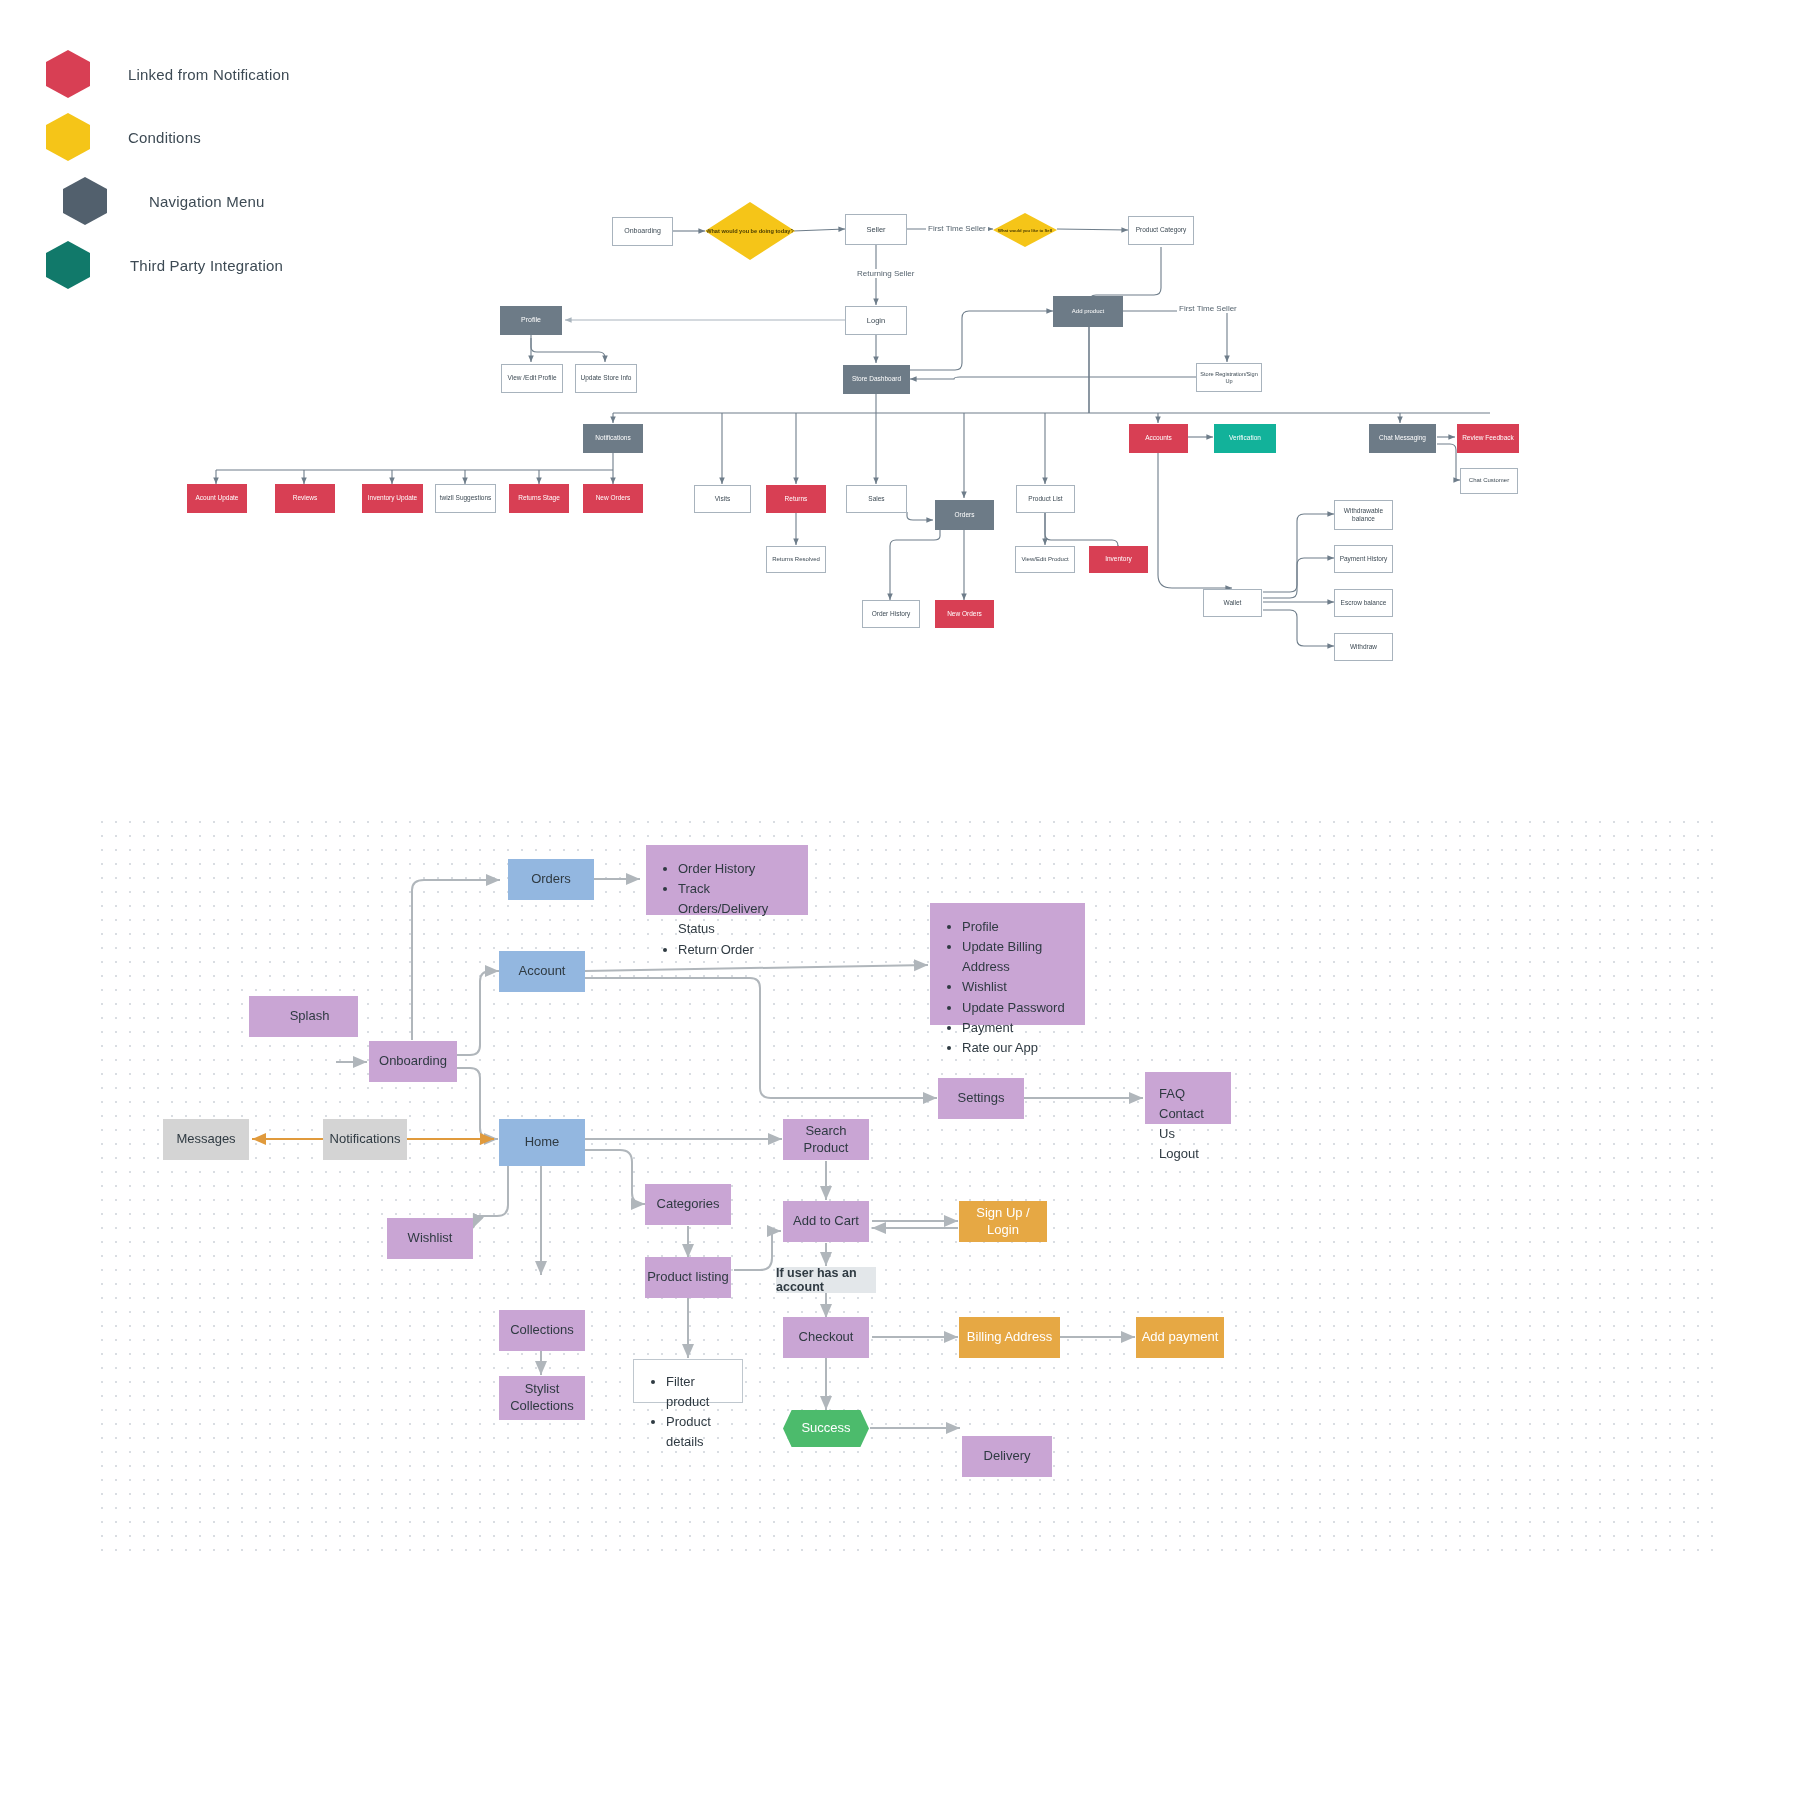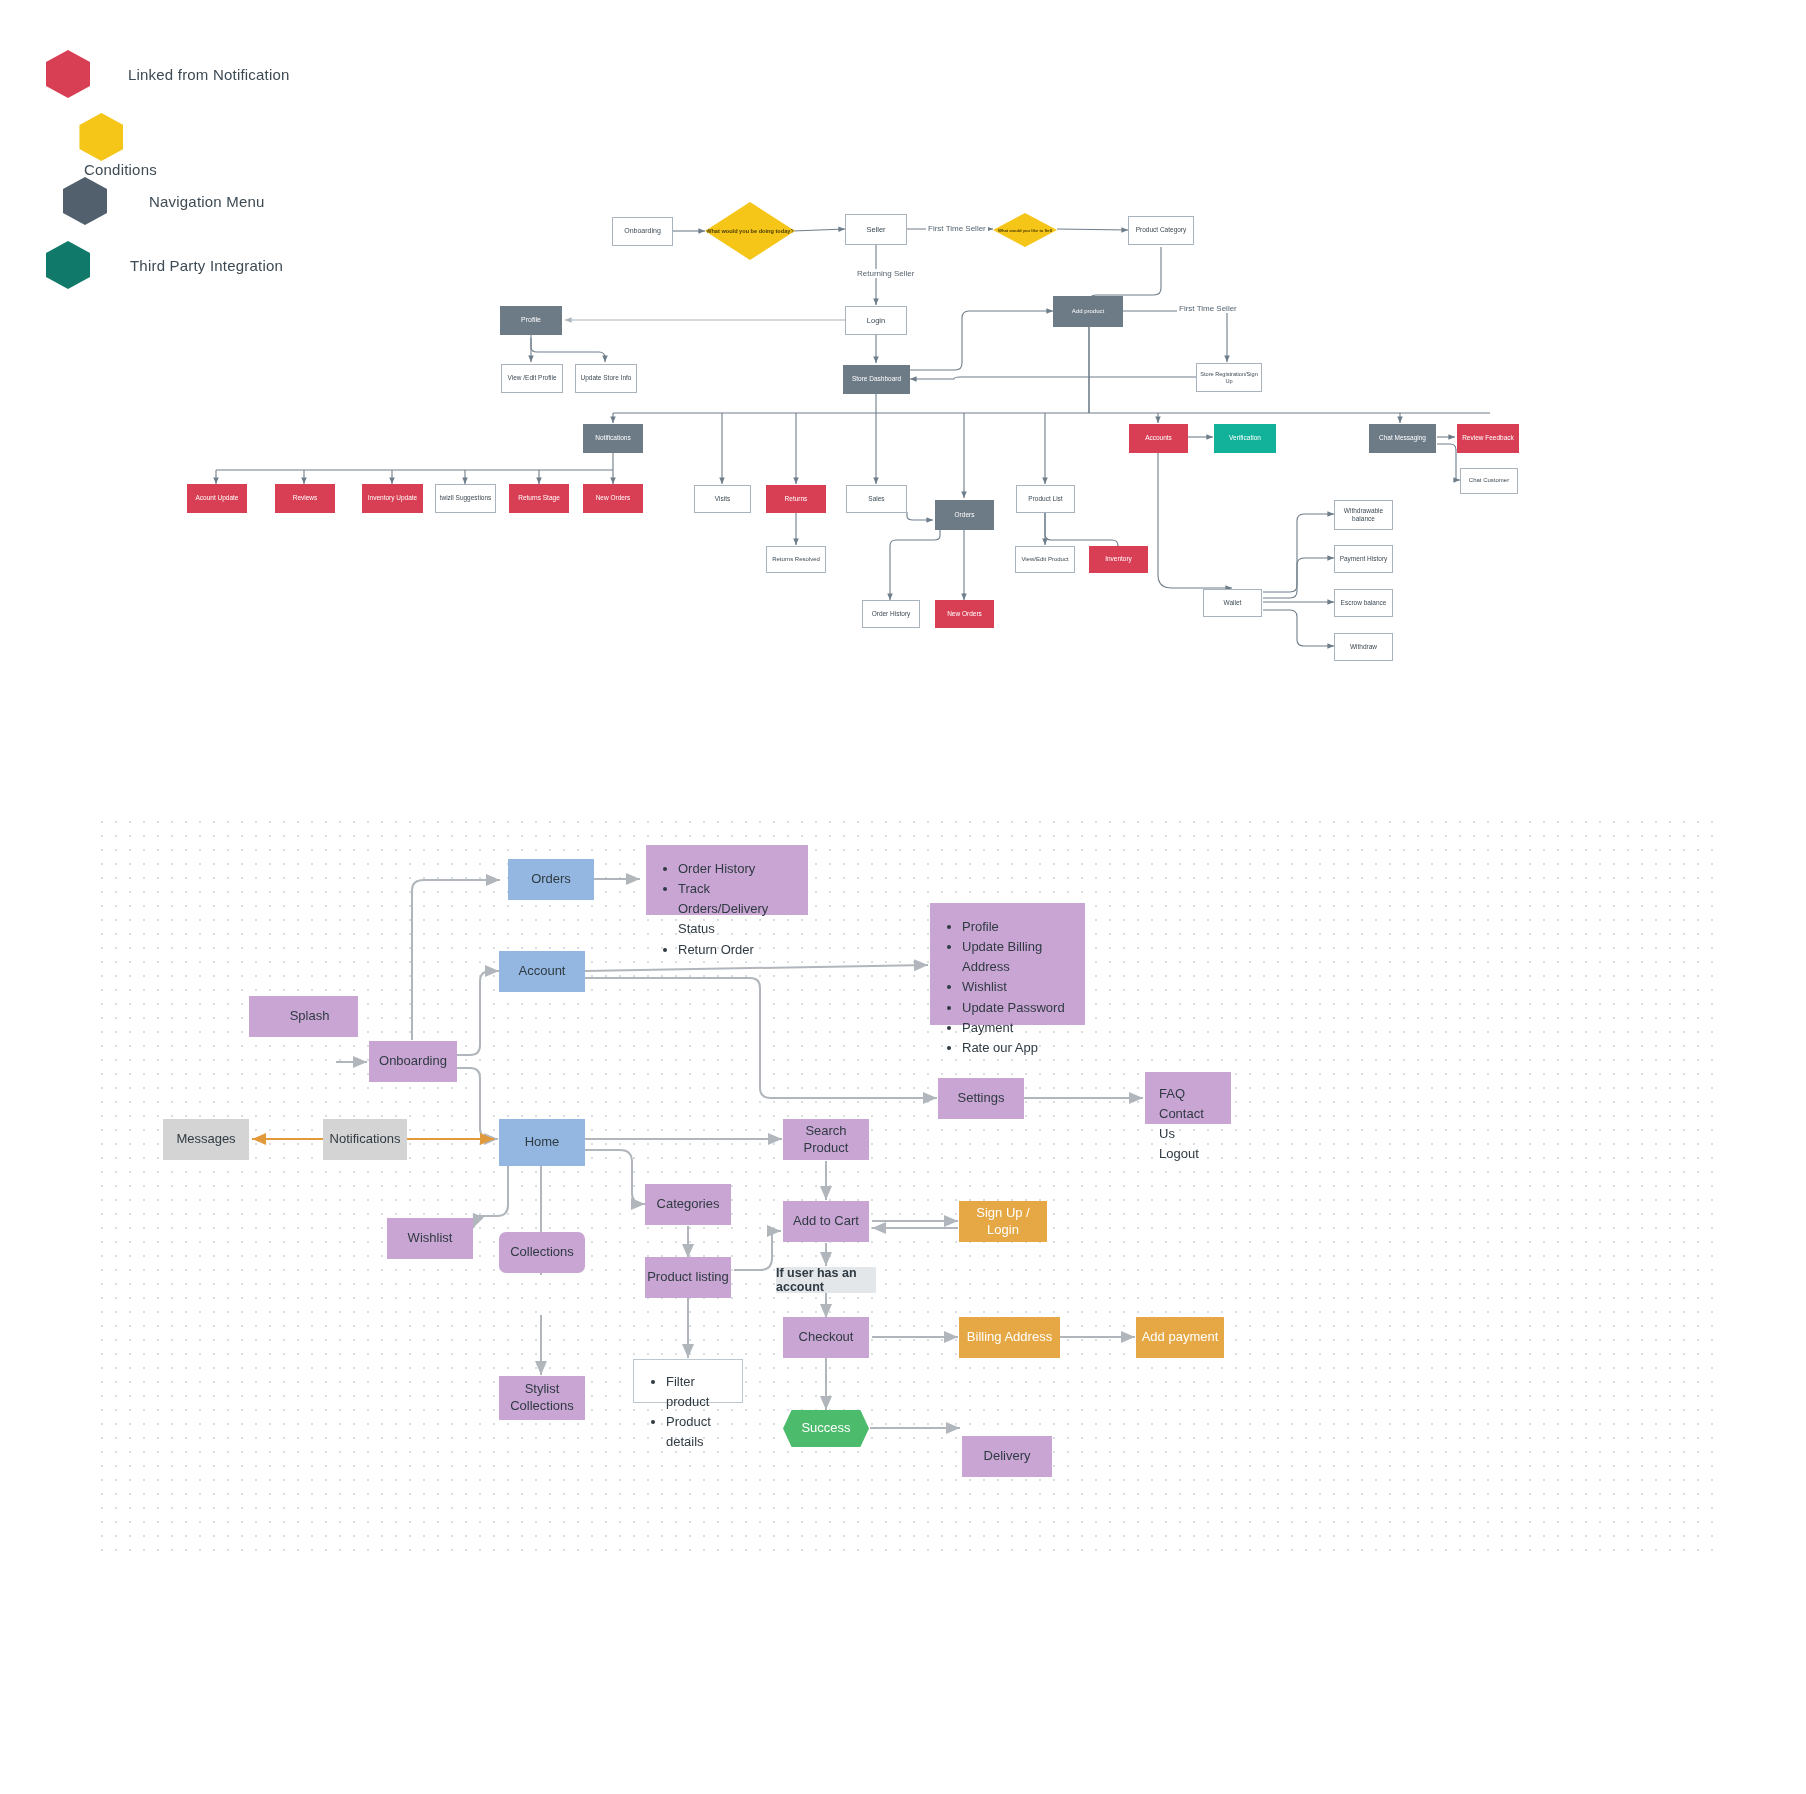--- a/index.html
+++ b/index.html
@@ -71,21 +71,21 @@
 </style>
 </head>
 <body>
 
 <div class="canvas">
 
   <div class="legend-item" style="left:46px;top:50px;">
     <div class="hex" style="background:#d83f54;"></div>
     <div class="legend-label">Linked from Notification</div>
   </div>
-  <div class="legend-item" style="left:46px;top:113px;flex-direction:column;">
+  <div class="legend-item" style="left:46px;top:113px;">
     <div class="hex" style="background:#f5c518;"></div>
     <div class="legend-label">Conditions</div>
   </div>
   <div class="legend-item" style="left:46px;top:177px;padding-left:17px;">
     <div class="hex" style="background:#52606d;"></div>
     <div class="legend-label" style="margin-left:42px;">Navigation Menu</div>
   </div>
   <div class="legend-item" style="left:46px;top:241px;">
     <div class="hex" style="background:#11796a;"></div>
     <div class="legend-label" style="margin-left:40px;">Third Party Integration</div>
@@ -344,21 +344,21 @@
     <div>Logout</div>
   </div>
 
   <div class="l-node l-gray" style="left:163px;top:1119px;width:86px;height:41px;">Messages</div>
   <div class="l-node l-gray" style="left:323px;top:1119px;width:84px;height:41px;">Notifications</div>
   <div class="l-node l-blue" style="left:499px;top:1119px;width:86px;height:47px;">Home</div>
   <div class="l-node l-purple" style="left:783px;top:1119px;width:86px;height:41px;">Search Product</div>
 
   <div class="l-node l-purple" style="left:645px;top:1184px;width:86px;height:41px;">Categories</div>
   <div class="l-node l-purple" style="left:387px;top:1218px;width:86px;height:41px;">Wishlist</div>
-  <div class="l-node l-purple" style="left:499px;top:1232px;width:86px;height:41px;border-radius:7px;">Collections</div>
+  <div class="l-node l-purple" style="left:499px;top:1310px;width:86px;height:41px;">Collections</div>
   <div class="l-node l-purple" style="left:499px;top:1376px;width:86px;height:44px;">Stylist Collections</div>
   <div class="l-node l-purple" style="left:645px;top:1257px;width:86px;height:41px;">Product listing</div>
 
   <div class="l-listbox" style="left:633px;top:1359px;width:110px;height:44px;">
     <ul>
       <li>Filter product</li>
       <li>Product details</li>
     </ul>
   </div>
 

